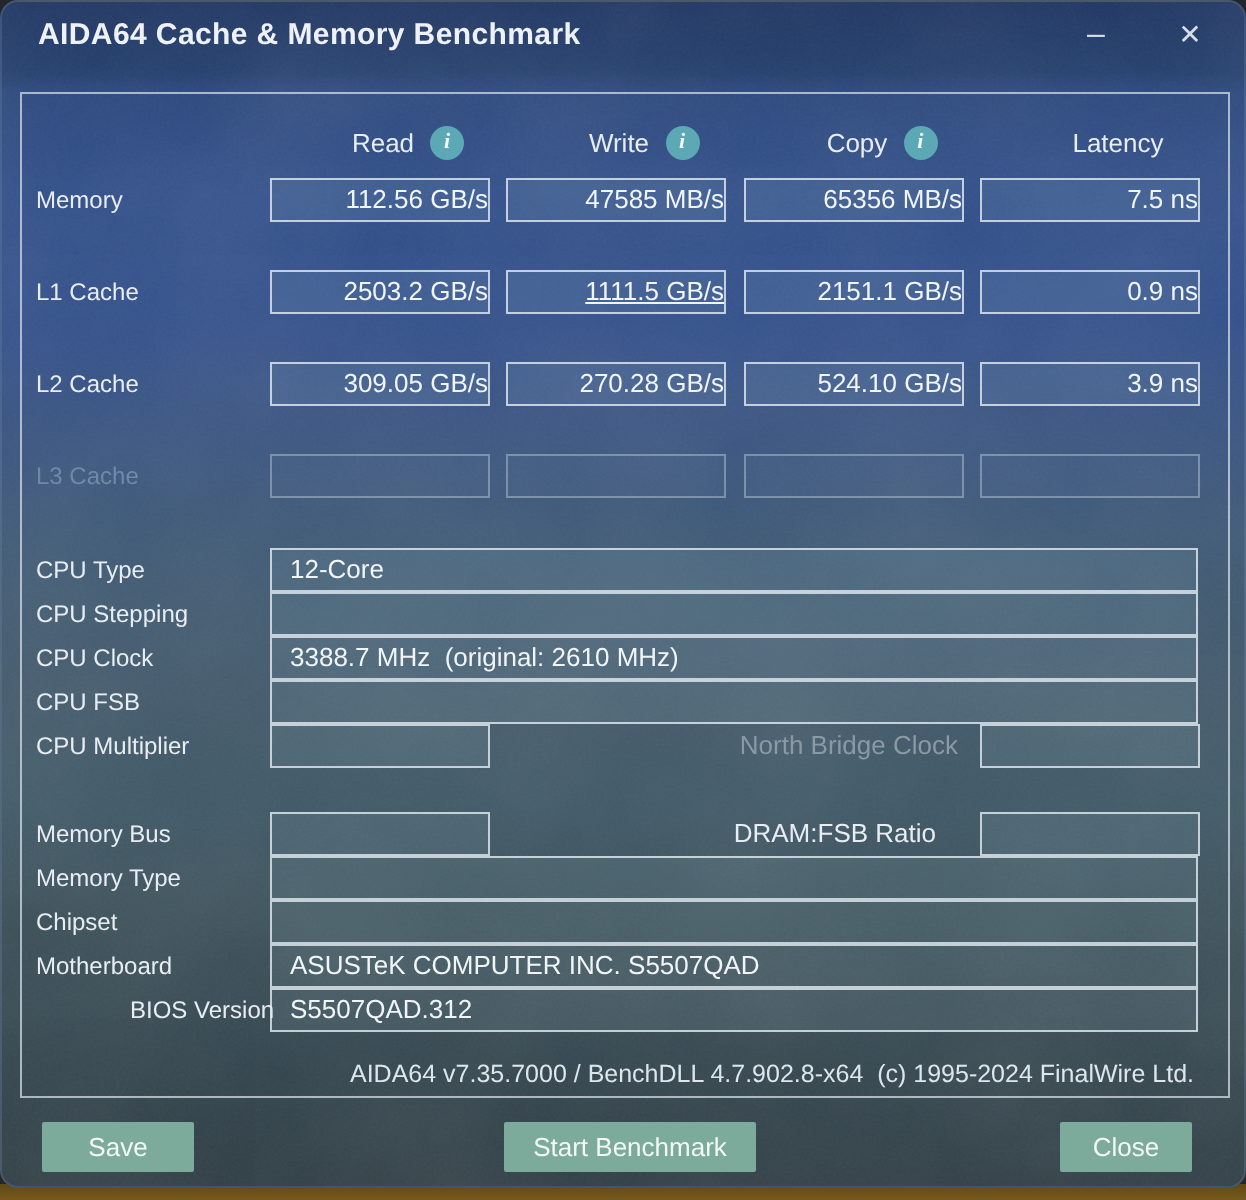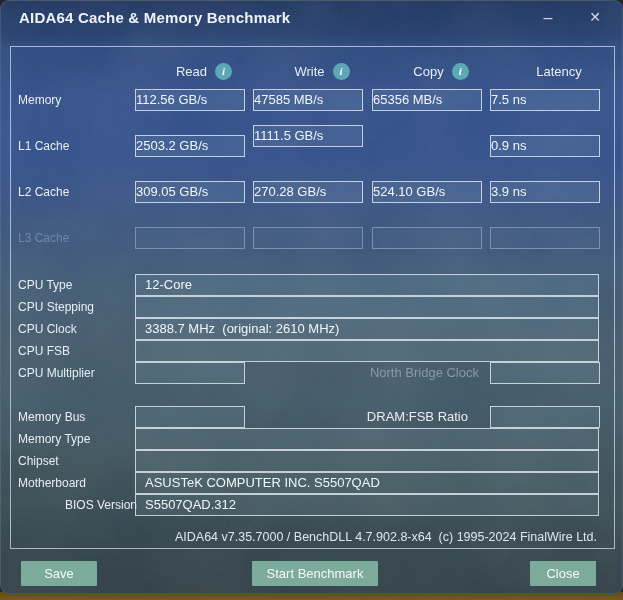--- a/index.html
+++ b/index.html
@@ -28,21 +28,21 @@
   .panel-border { position:absolute; left:9px; top:45px; width:605px; height:503px; border:1px solid rgba(222,231,240,0.70); pointer-events:none; }
 
   .hdr-group { position:absolute; top:60px; height:20px; width:110px; display:flex; align-items:center; justify-content:center; gap:8px; }
   .hdr-label { font-size:13px; color:#e7edf3;margin-left:28px; }
   .info-icon { width:17px; height:17px; border-radius:50%; background:#5ca8b5; color:#f4fafa; font-size:11px; font-weight:bold; display:flex; align-items:center; justify-content:center; font-family:"Liberation Serif", serif; font-style:italic; line-height:1; }
 
   .row-label { position:absolute; left:17px; height:22px; line-height:22px; font-size:12px; color:#e8edf3; white-space:pre; }
   .row-label.muted { color:#6f89a6; }
 
   .box { position:absolute; height:22px; border:1px solid rgba(223,232,239,0.82); background:rgba(176,212,228,0.10); font-size:13px; color:#f1f5f8; line-height:20px; white-space:pre; overflow:hidden; }
-  .box.cell { width:110px; text-align:left; }
+  .box.cell { width:110px; text-align:right; }
   .box.disabled { border-color:rgba(200,215,226,0.42); background:rgba(176,212,228,0.04); }
   .box.wide { left:134px; width:464px; padding-left:9px; text-align:left; }
   .box.small { width:110px; }
 
   .mid-label { position:absolute; height:22px; line-height:22px; font-size:13px; text-align:right; color:#e8edf3; }
   .mid-label.muted { color:#8a9aa4; }
 
   .footer-line { position:absolute; top:529px; right:25px; font-size:12.5px; color:#dee6ed; white-space:pre;margin-left:33px; }
 
   .btn { position:absolute; top:560px; height:25px; background:#7cab9c; border:none; border-radius:1px; color:#f4f8f6; font-size:13px; font-family:inherit; cursor:default; }
@@ -95,21 +95,22 @@
   </div>
 
   <span class="row-label" style="top:88px;">Memory</span>
   <div class="box cell" style="left:134px; top:88px;">112.56 GB/s</div>
   <div class="box cell" style="left:252px; top:88px;">47585 MB/s</div>
   <div class="box cell" style="left:371px; top:88px;">65356 MB/s</div>
   <div class="box cell" style="left:489px; top:88px;">7.5 ns</div>
 
   <span class="row-label" style="top:134px;">L1 Cache</span>
   <div class="box cell" style="left:134px; top:134px;">2503.2 GB/s</div>
-  <div class="box cell" style="left:252px; top:124px;">1111.5 GB/s</div>
+  <div class="box cell" style="left:252px; top:134px;text-decoration:underline;">1111.5 GB/s</div>
+  <div class="box cell" style="left:371px; top:134px;">2151.1 GB/s</div>
   <div class="box cell" style="left:489px; top:134px;">0.9 ns</div>
 
   <span class="row-label" style="top:180px;">L2 Cache</span>
   <div class="box cell" style="left:134px; top:180px;">309.05 GB/s</div>
   <div class="box cell" style="left:252px; top:180px;">270.28 GB/s</div>
   <div class="box cell" style="left:371px; top:180px;">524.10 GB/s</div>
   <div class="box cell" style="left:489px; top:180px;">3.9 ns</div>
 
   <span class="row-label muted" style="top:226px;">L3 Cache</span>
   <div class="box cell disabled" style="left:134px; top:226px;"></div>

